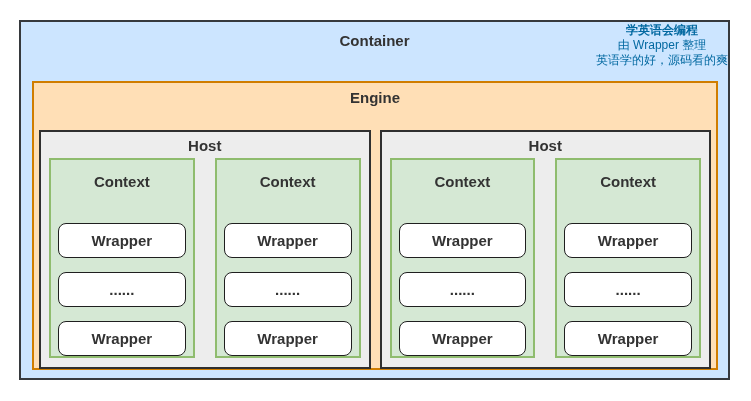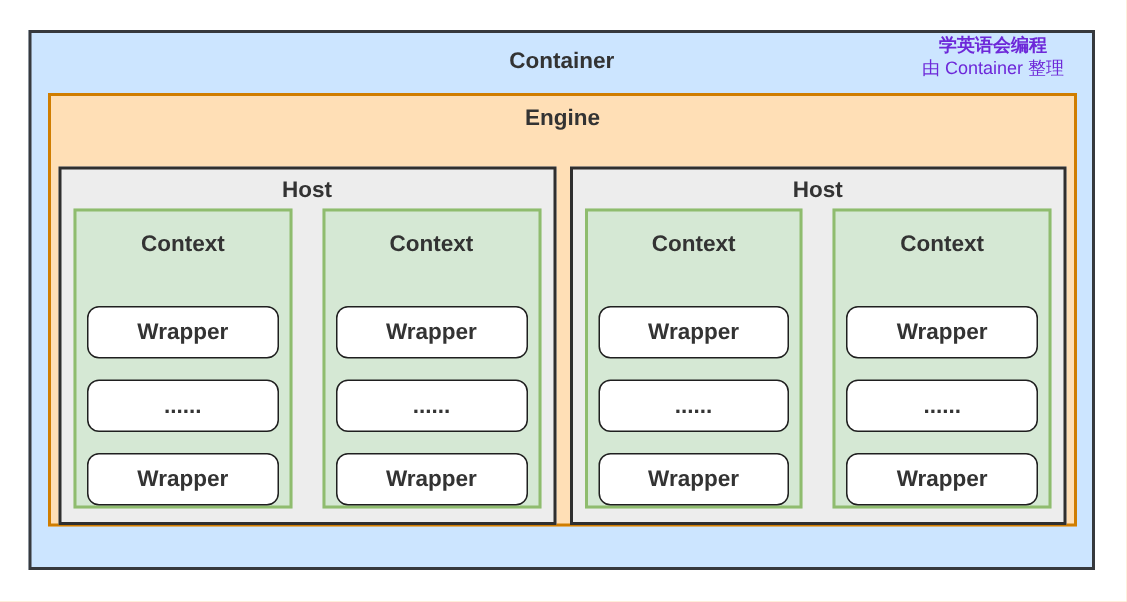--- a/index.html
+++ b/index.html
@@ -30,28 +30,28 @@
   }
 
   
   .watermark {
     position: absolute;
     top: 23px; right: 3px;
     width: 172px;
     text-align: center;
     font-size: 12px;
     line-height: 15px;
-    color: #6d28d9;
+    color: #0369a1;
   }
   .watermark .l1 { font-weight: bold; }
 
   
   .engine-box {
     position: absolute;
-    left: 11px; top: 40px;
+    left: 11px; top: 59px;
     width: 682px; height: 285px;
     background: #ffdfb6;
     border: 2px solid #d07d00;
   }
   .engine-title {
     text-align: center;
     font-weight: bold;
     font-size: 15px;
     line-height: 18px;
     margin-top: 6px;
@@ -174,14 +174,15 @@
           </div>
         </div>
       </div>
 
     </div>
   </div>
 </div>
 
 <div class="watermark">
   <div class="l1">学英语会编程</div>
-  <div class="l2">由 Container 整理</div>
+  <div class="l2">由 Wrapper 整理</div>
+  <div class="l3">英语学的好，源码看的爽</div>
 </div>
 
 </body></html>

